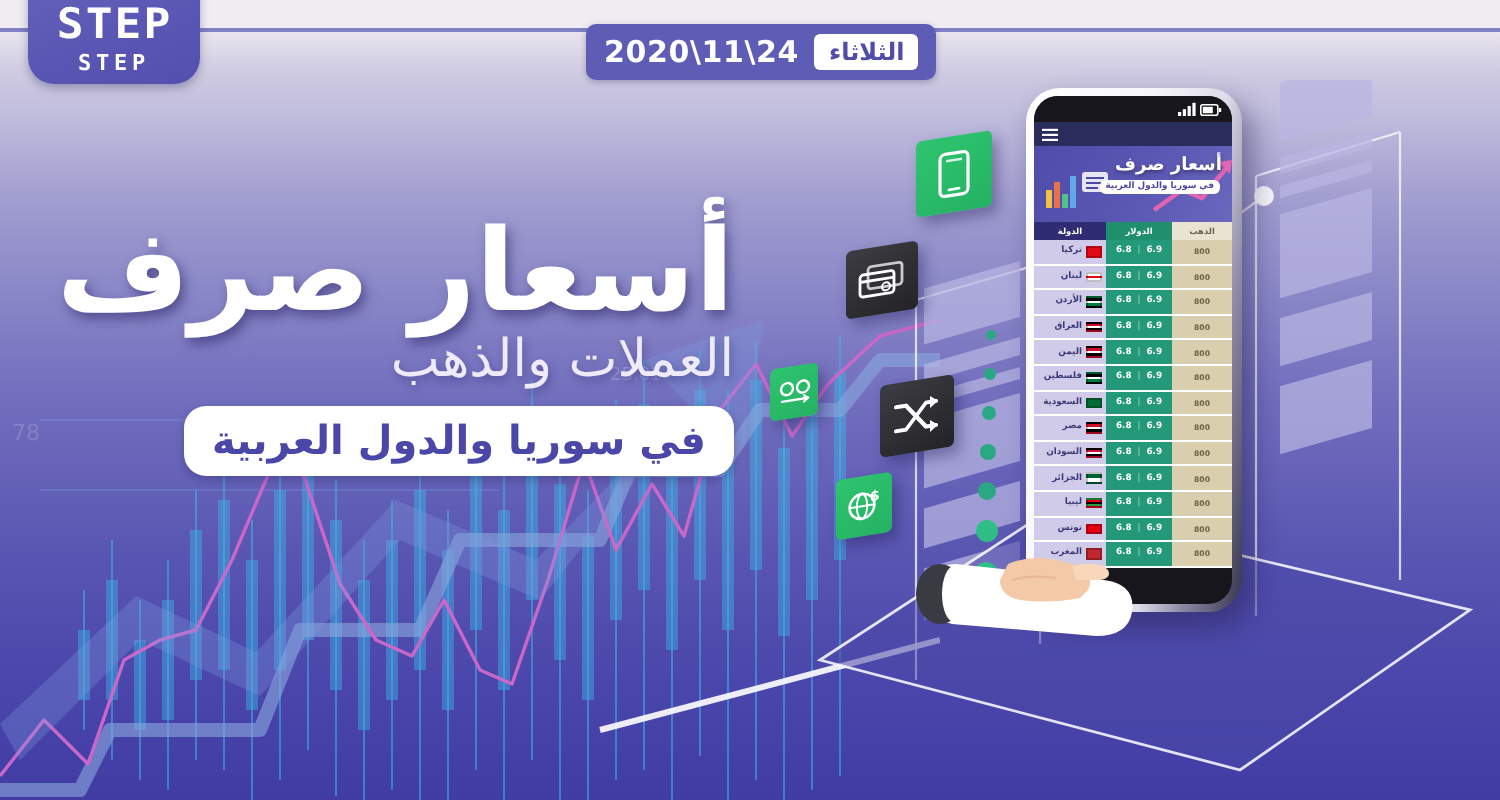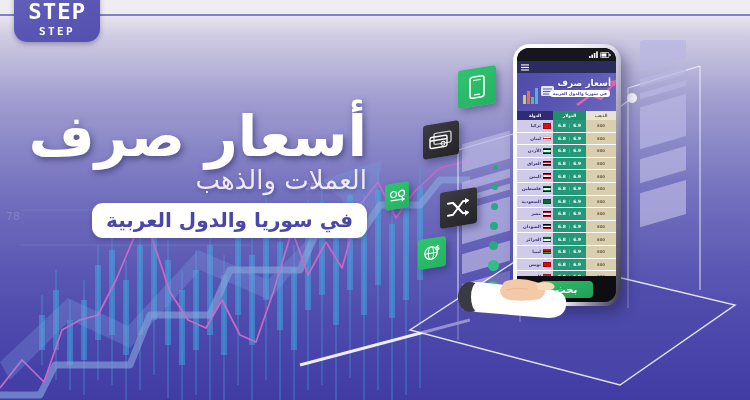--- a/index.html
+++ b/index.html
@@ -514,23 +514,20 @@
                 <span>6.8</span>
               </div>
               <div class="c-right">
                 <span class="flag" style="background: linear-gradient(rgb(193, 39, 45) 0%, rgb(193, 39, 45) 50%, rgb(193, 39, 45) 50%, rgb(193, 39, 45) 100%);"></span>
                 <span>المغرب</span>
               </div>
             </div>
           </div>
       </div>
 
-      <div class="searchzone">
-        <div class="searchbtn">بحث</div>
-      </div>
 
     </div>
   </div>
 
   <div class="hand">
     <svg width="130" height="58" viewBox="0 0 130 58">
       <path d="M34,14 Q22,14 20,26 Q18,40 32,44 L104,50 Q120,50 122,38 Q124,24 108,22 Z" fill="#ffffff"></path>
       <ellipse cx="26" cy="29" rx="12" ry="15" fill="#3a3a42"></ellipse>
       <ellipse cx="33" cy="29" rx="6" ry="14" fill="#ffffff"></ellipse>
       <path d="M60,14 Q74,8 92,14 Q104,18 100,27 L96,31 Q80,34 66,32 Q56,30 56,22 Z" fill="#f4c9a8"></path>
@@ -540,14 +537,18 @@
   </div>
 
   <div class="topstrip"></div>
   <div class="topline"></div>
 
   <div class="logo">
     <div class="l1">STEP</div>
     <div class="l2">STEP</div>
   </div>
 
+  <div class="datebar">
+    <span class="dnum">2020\11\24</span>
+    <span class="dday">الثلاثاء</span>
+  </div>
 
 </div>
 
 </body></html>

